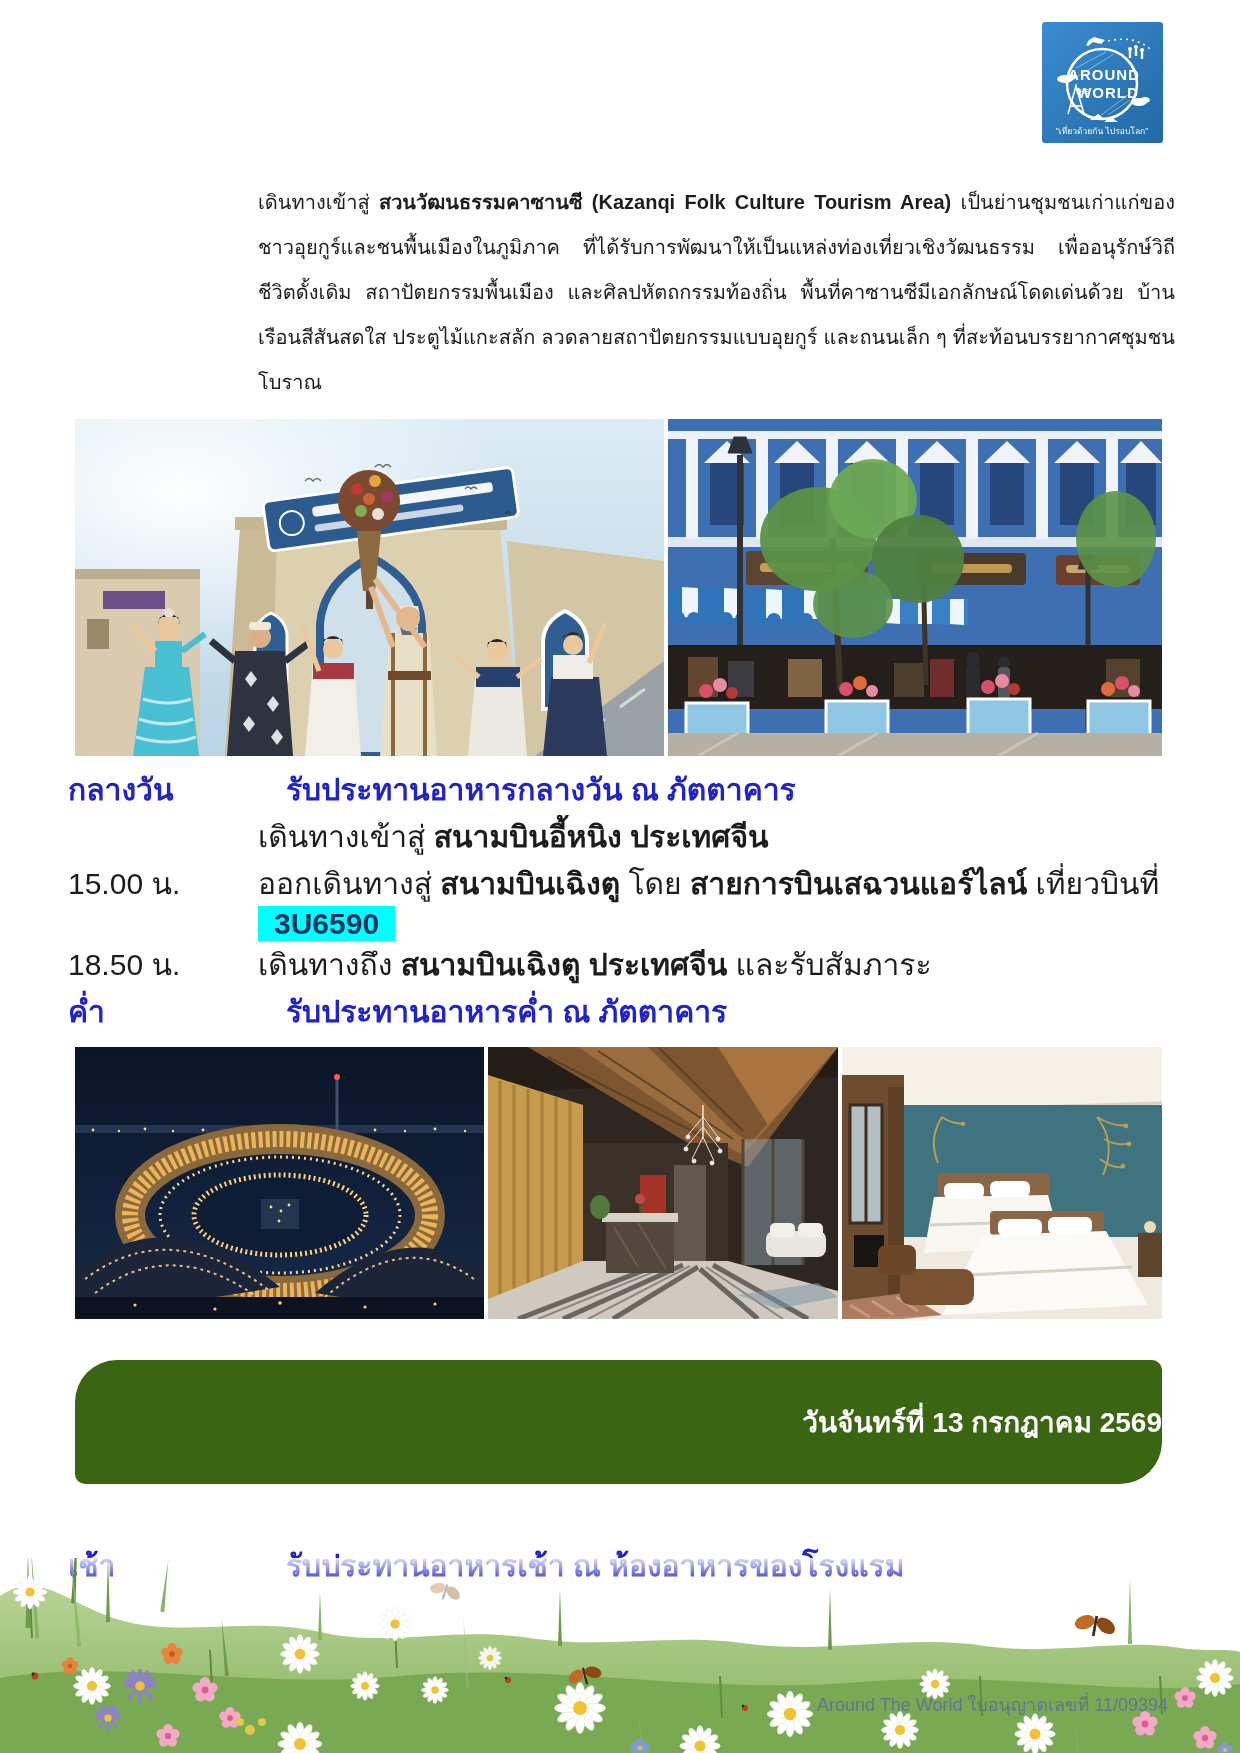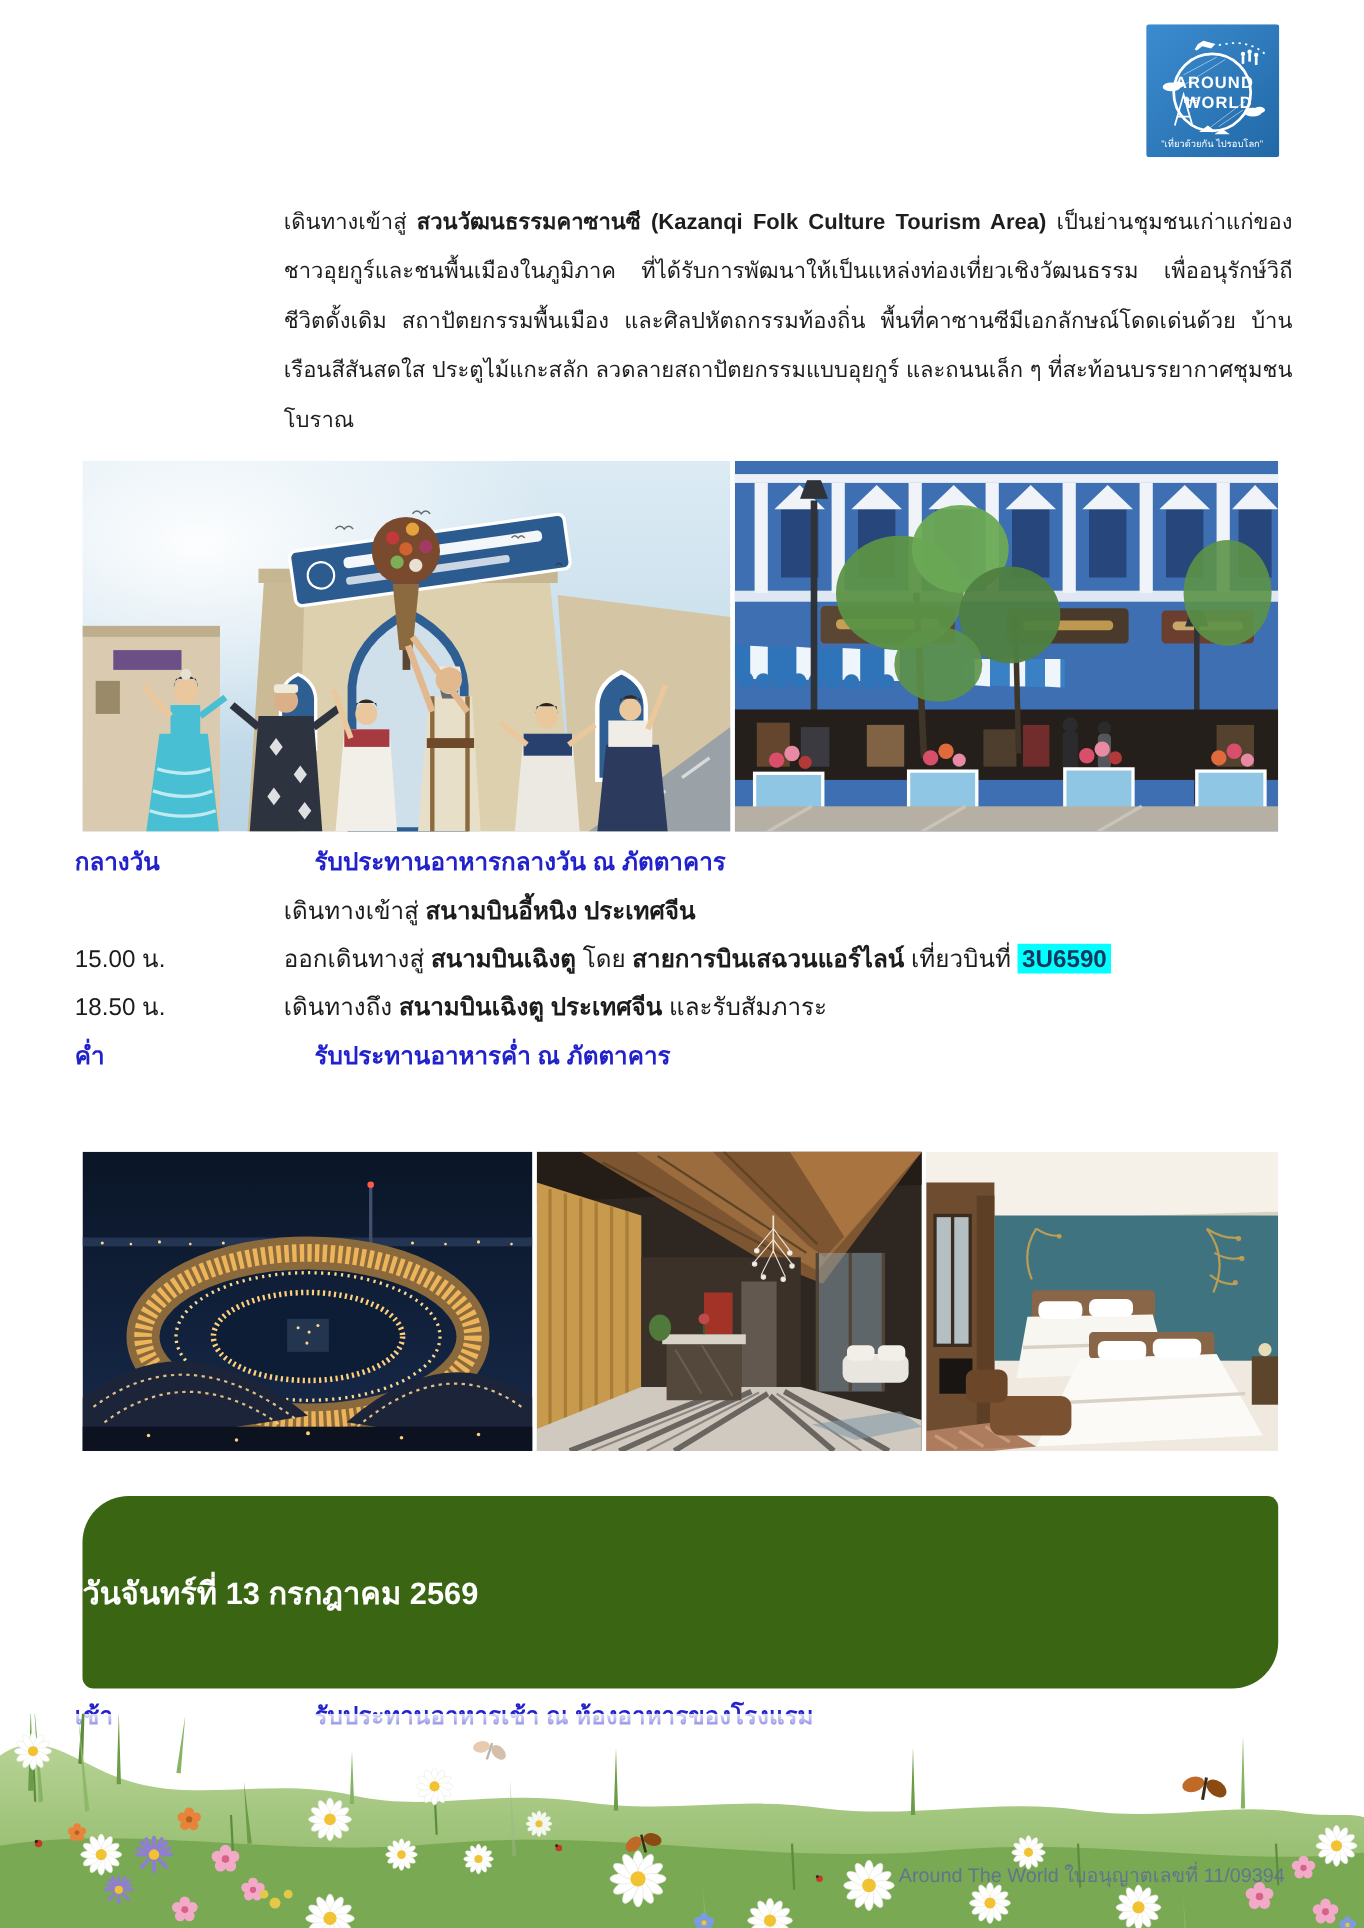--- a/index.html
+++ b/index.html
@@ -9,43 +9,43 @@
 
   
   .logo{left:1042px;top:22px;width:96px;height:121px;}
 
   
   .intro{left:258px;top:160px;width:917px;font-size:20px;line-height:45px;
          text-align:justify;color:#1d1d1d;}
   .intro b{font-weight:700;}
 
   
-  .itin{left:68px;width:1105px;font-size:22px;}
+  .itin{left:68px;width:1105px;font-size:30px;}
   .itin1{top:766px;}
   .itin2{top:1542px;}
   .row{display:flex;align-items:flex-start;min-height:44px;}
   .itin2 .row{min-height:46px;}
   .time{width:190px;flex:none;color:#2222cc;font-weight:700;}
   .time.plain{color:#1c1c1c;font-weight:400;}
   .desc{flex:1;}
   .desc b{font-weight:700;}
   .c-blue{color:#2222cc;font-weight:700;margin-left:28px;}
   .c-blue-reg{color:#2222cc;}
-  .hl{background:#00ffff;color:#17365d;font-weight:700;padding:1px 4px;}
+  .hl{background:#00ffff;color:#17365d;font-weight:700;padding:1px 16px;}
 
   
   .strip{left:75px;display:flex;gap:4px;}
   .strip1{top:419px;}
   .strip2{top:1047px;}
   .ph{display:block;}
 
   
-  .banner{left:75px;top:1360px;width:1087px;height:175px;background:#3a6614;
+  .banner{left:75px;top:1360px;width:1087px;height:124px;background:#3a6614;
           border-radius:42px 10px 42px 10px;color:#ffffff;display:flex;flex-direction:column;
-          justify-content:center;align-items:flex-start;gap:14px;font-weight:700;font-size:28px;}
+          justify-content:center;align-items:flex-end;gap:14px;font-weight:700;font-size:28px;}
 
   
   .meadow{left:0;top:1558px;width:1240px;height:195px;}
   .license{top:1690px;right:72px;font-size:18px;color:#5f7190;opacity:.92;z-index:5;margin-left:28px;}
 </style>
 </head>
 <body>
 
 <div class="page">
 

